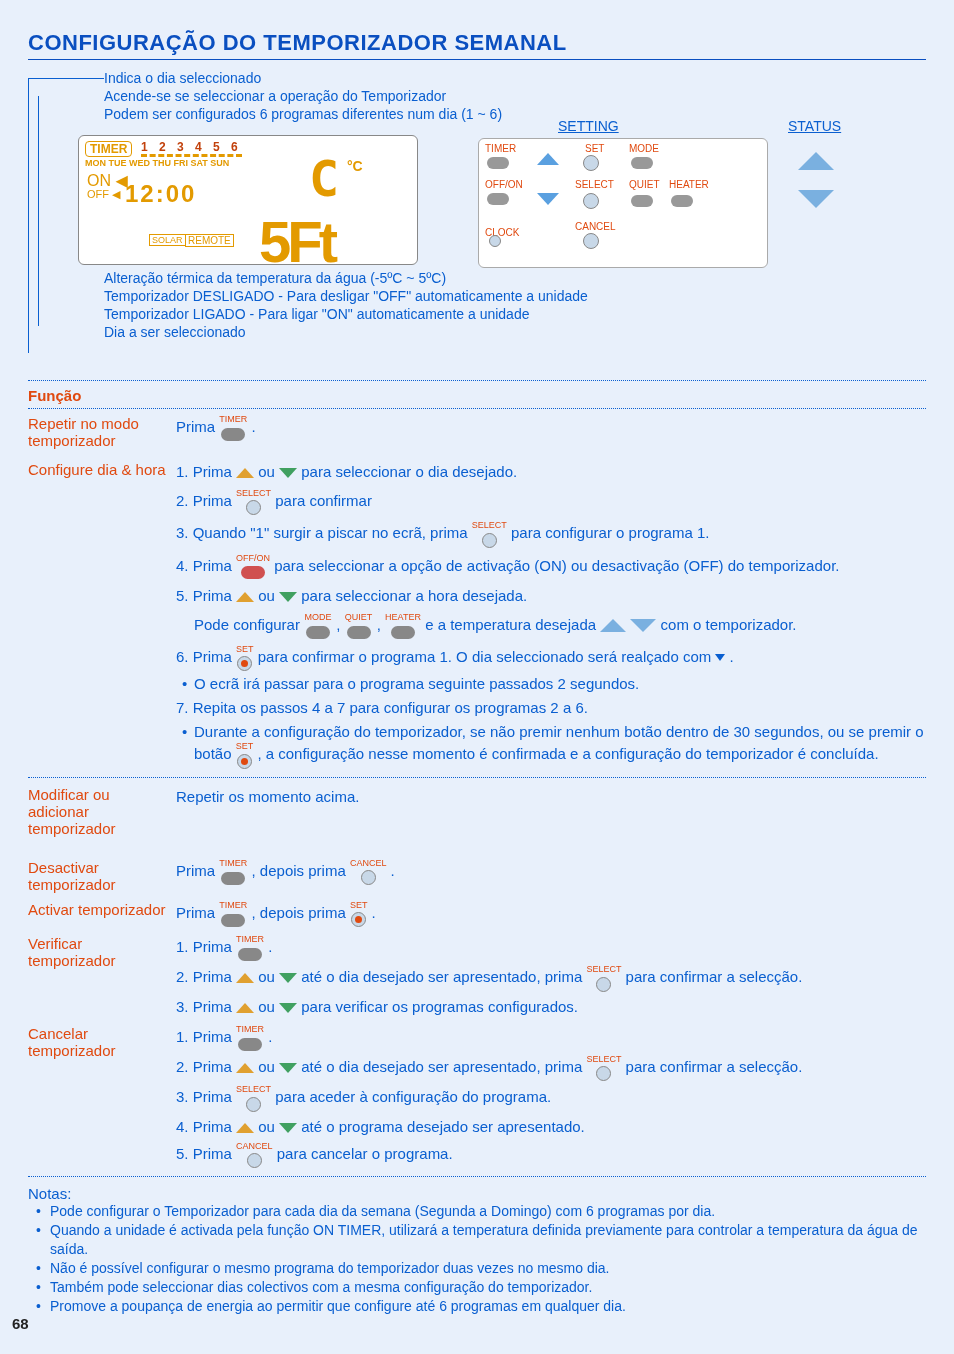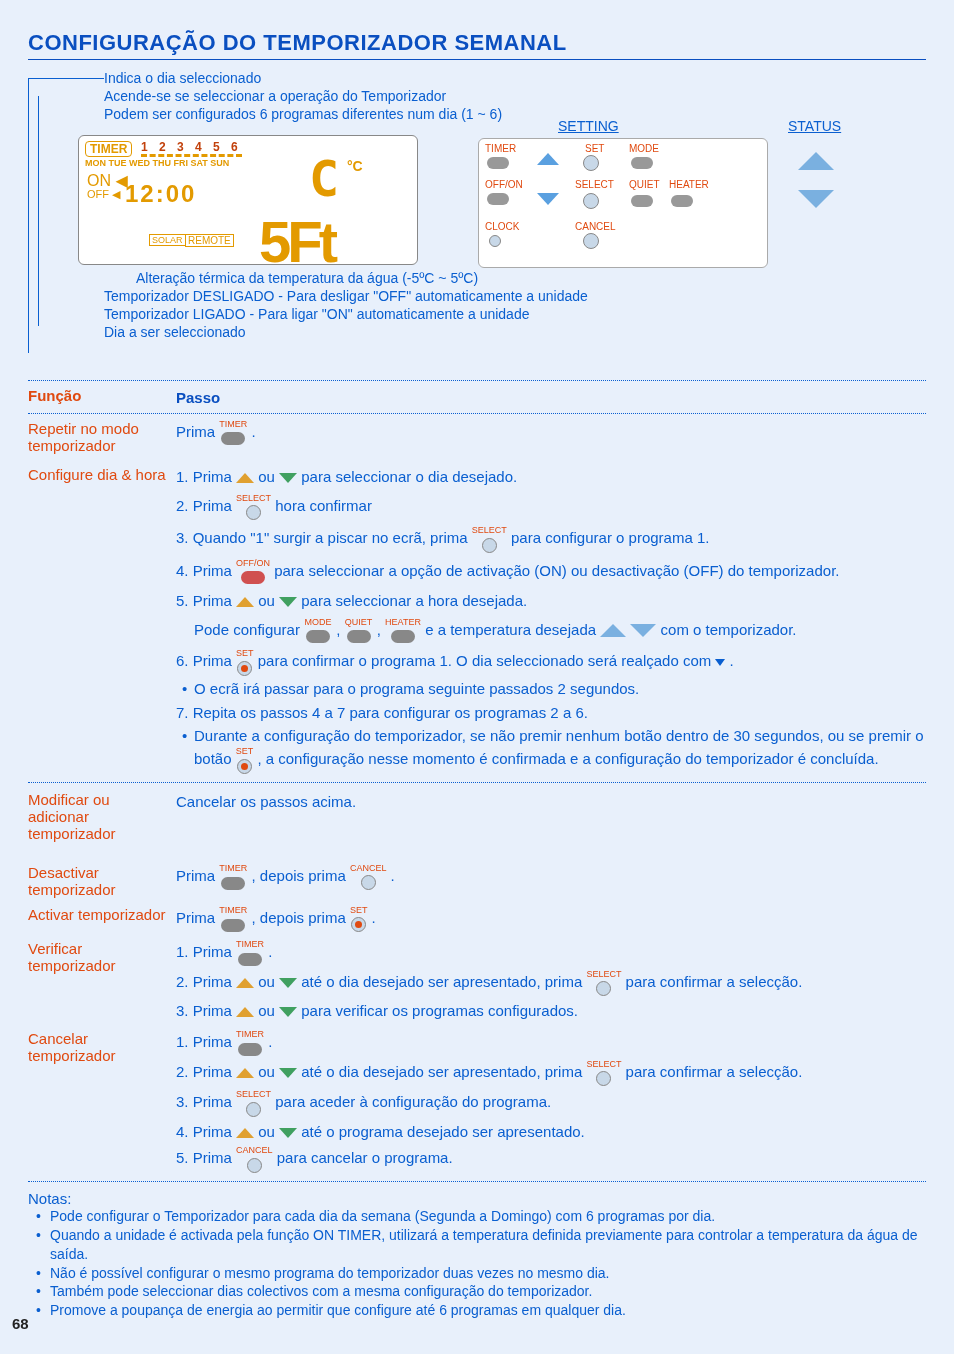--- a/index.html
+++ b/index.html
@@ -148,52 +148,51 @@
   <div class="lbl" style="left:760px; top:48px; text-decoration:underline;">STATUS</div>
 
   <div class="ctrl-panel">
      <span class="ctrl-setlabel" style="left:6px; top:4px;">TIMER</span>
      <span class="ctrl-setlabel" style="left:106px; top:4px;">SET</span>
      <span class="ctrl-setlabel" style="left:150px; top:4px;">MODE</span>
      <span class="ctrl-setlabel" style="left:6px; top:40px;">OFF/ON</span>
      <span class="ctrl-setlabel" style="left:96px; top:40px;">SELECT</span>
      <span class="ctrl-setlabel" style="left:150px; top:40px;">QUIET</span>
      <span class="ctrl-setlabel" style="left:190px; top:40px;">HEATER</span>
-     <span class="ctrl-setlabel" style="left:6px; top:82px;">CLOCK</span>
+     <span class="ctrl-setlabel" style="left:6px; top:88px;">CLOCK</span>
      <span class="ctrl-setlabel" style="left:96px; top:82px;">CANCEL</span>
 
      <span class="pill" style="position:absolute; left:8px;  top:18px;"></span>
      <span class="tri tri-up" style="position:absolute; left:58px; top:14px;"></span>
      <span class="circ" style="position:absolute; left:104px; top:16px;"></span>
      <span class="pill" style="position:absolute; left:152px; top:18px;"></span>
 
      <span class="pill" style="position:absolute; left:8px;  top:54px;"></span>
      <span class="tri tri-dn" style="position:absolute; left:58px; top:54px;"></span>
      <span class="circ" style="position:absolute; left:104px; top:54px;"></span>
      <span class="pill" style="position:absolute; left:152px; top:56px;"></span>
      <span class="pill" style="position:absolute; left:192px; top:56px;"></span>
 
      <span class="circ" style="position:absolute; left:10px; top:96px; width:12px; height:12px;"></span>
      <span class="circ" style="position:absolute; left:104px; top:94px;"></span>
   </div>
 
   <span class="tri-big tri-big-up" style="position:absolute; left:770px; top:82px; border-left-width:18px; border-right-width:18px; border-bottom-width:18px;"></span>
   <span class="tri-big tri-big-dn" style="position:absolute; left:770px; top:120px; border-left-width:18px; border-right-width:18px; border-top-width:18px;"></span>
 
-  <div class="lbl" style="left:76px; top:200px;margin-left:32px;">Alteração térmica da temperatura da água (-5ºC ~ 5ºC)</div>
+  <div class="lbl" style="left:76px; top:200px;">Alteração térmica da temperatura da água (-5ºC ~ 5ºC)</div>
   <div class="lbl" style="left:76px; top:218px;">Temporizador DESLIGADO - Para desligar "OFF" automaticamente a unidade</div>
   <div class="lbl" style="left:76px; top:236px;">Temporizador LIGADO - Para ligar "ON" automaticamente a unidade</div>
   <div class="lbl" style="left:76px; top:254px;">Dia a ser seleccionado</div>
 </div>
 
 <div class="dotted"></div>
 
 <div class="row">
   <div class="func-col func-hdr">Função</div>
-  <div class="passo-col passo-hdr">Passo</div>
 </div>
 <div class="dotted"></div>
 
 <div class="row">
   <div class="func-col">Repetir no modo temporizador</div>
   <div class="passo-col">
     <span>Prima </span>
     <span class="icon-wrap"><span class="icon-cap">TIMER</span><span class="inline-pill"></span></span>
     <span>.</span>
   </div>
@@ -205,21 +204,21 @@
     <div>
       <span>1. Prima </span>
       <span class="tri-i tri-i-up"></span>
       <span> ou </span>
       <span class="tri-i tri-i-dn"></span>
       <span> para seleccionar o dia desejado.</span>
     </div>
     <div style="margin-top:6px;">
       <span>2. Prima </span>
       <span class="icon-wrap"><span class="icon-cap">SELECT</span><span class="inline-circ"></span></span>
-      <span> hora confirmar</span>
+      <span> para confirmar</span>
     </div>
     <div style="margin-top:6px;">
       <span>3. Quando "1" surgir a piscar no ecrã, prima </span>
       <span class="icon-wrap"><span class="icon-cap">SELECT</span><span class="inline-circ"></span></span>
       <span> para configurar o programa 1.</span>
     </div>
     <div style="margin-top:6px;">
       <span>4. Prima </span>
       <span class="icon-wrap"><span class="icon-cap">OFF/ON</span><span class="inline-pill red"></span></span>
       <span> para seleccionar a opção de activação (ON) ou desactivação (OFF) do temporizador.</span>
@@ -257,21 +256,21 @@
       <span class="icon-wrap"><span class="icon-cap">SET</span><span class="inline-circ inner"></span></span>
       <span> , a configuração nesse momento é confirmada e a configuração do temporizador é concluída.</span>
     </div>
   </div>
 </div>
 
 <div class="instr-dotted"></div>
 
 <div class="row">
   <div class="func-col">Modificar ou adicionar temporizador</div>
-  <div class="passo-col">Cancelar os passos acima.</div>
+  <div class="passo-col">Repetir os momento acima.</div>
 </div>
 
 <div class="row" style="margin-top:22px;">
   <div class="func-col">Desactivar temporizador</div>
   <div class="passo-col">
     <span>Prima </span>
     <span class="icon-wrap"><span class="icon-cap">TIMER</span><span class="inline-pill"></span></span>
     <span>, depois prima </span>
     <span class="icon-wrap"><span class="icon-cap">CANCEL</span><span class="inline-circ"></span></span>
     <span> .</span>

